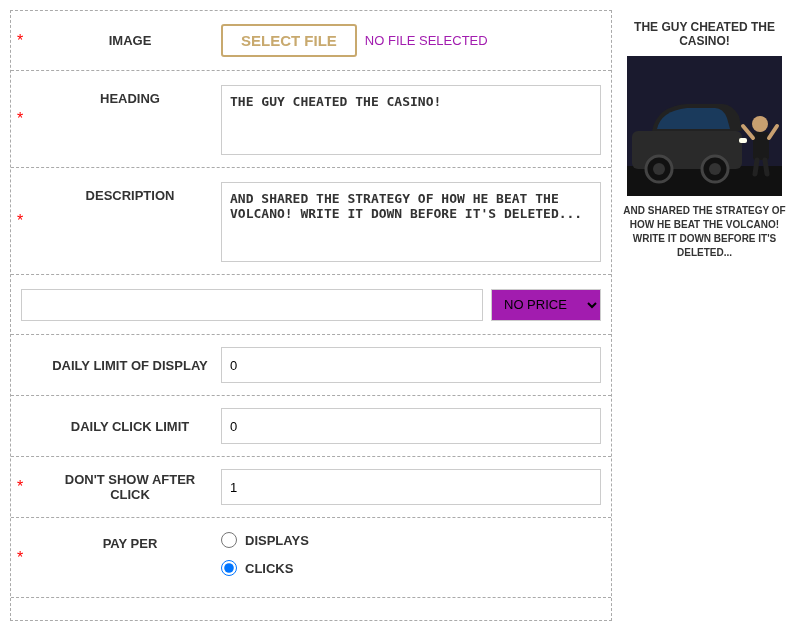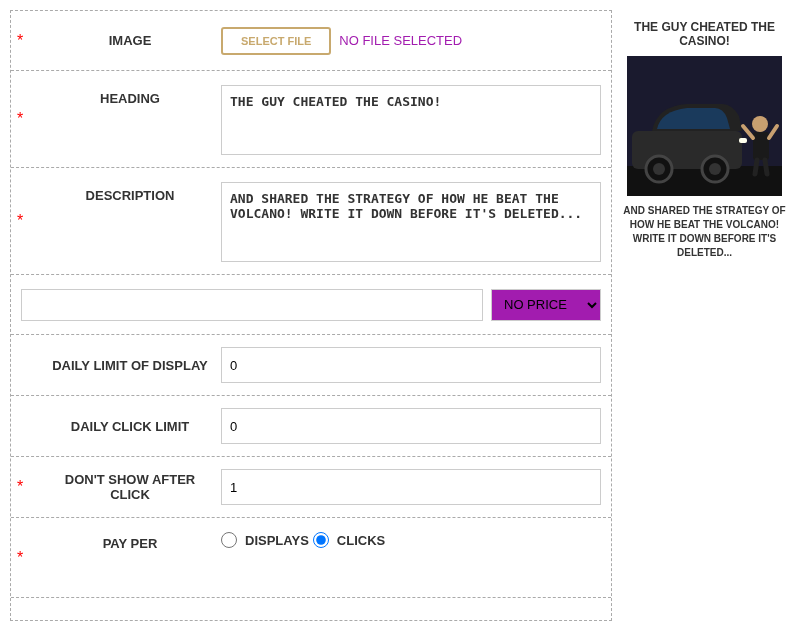--- a/index.html
+++ b/index.html
@@ -62,21 +62,21 @@
       gap: 8px;
     }
 
     
     .select-file-btn {
       border: 2px solid #c8a96e;
       background: #fff;
       color: #c8a96e;
       padding: 6px 18px;
       font-weight: bold;
-      font-size: 11px;
+      font-size: 15px;
       cursor: pointer;
       border-radius: 3px;
       text-transform: uppercase;
     }
 
     .no-file-label {
       font-size: 13px;
       color: #a21caf;
       font-weight: normal;
       text-transform: uppercase;
@@ -137,22 +137,22 @@
       border: 1px solid #ccc;
       padding: 6px 8px;
       font-size: 13px;
       outline: none;
       height: 36px;
     }
 
     
     .radio-group {
       display: flex;
-      flex-direction: row;
-      gap: 4px;
+      flex-direction: column;
+      gap: 12px;
     }
 
     .radio-item {
       display: flex;
       align-items: center;
       gap: 8px;
       cursor: pointer;
     }
 
     .radio-item input[type="radio"] {

